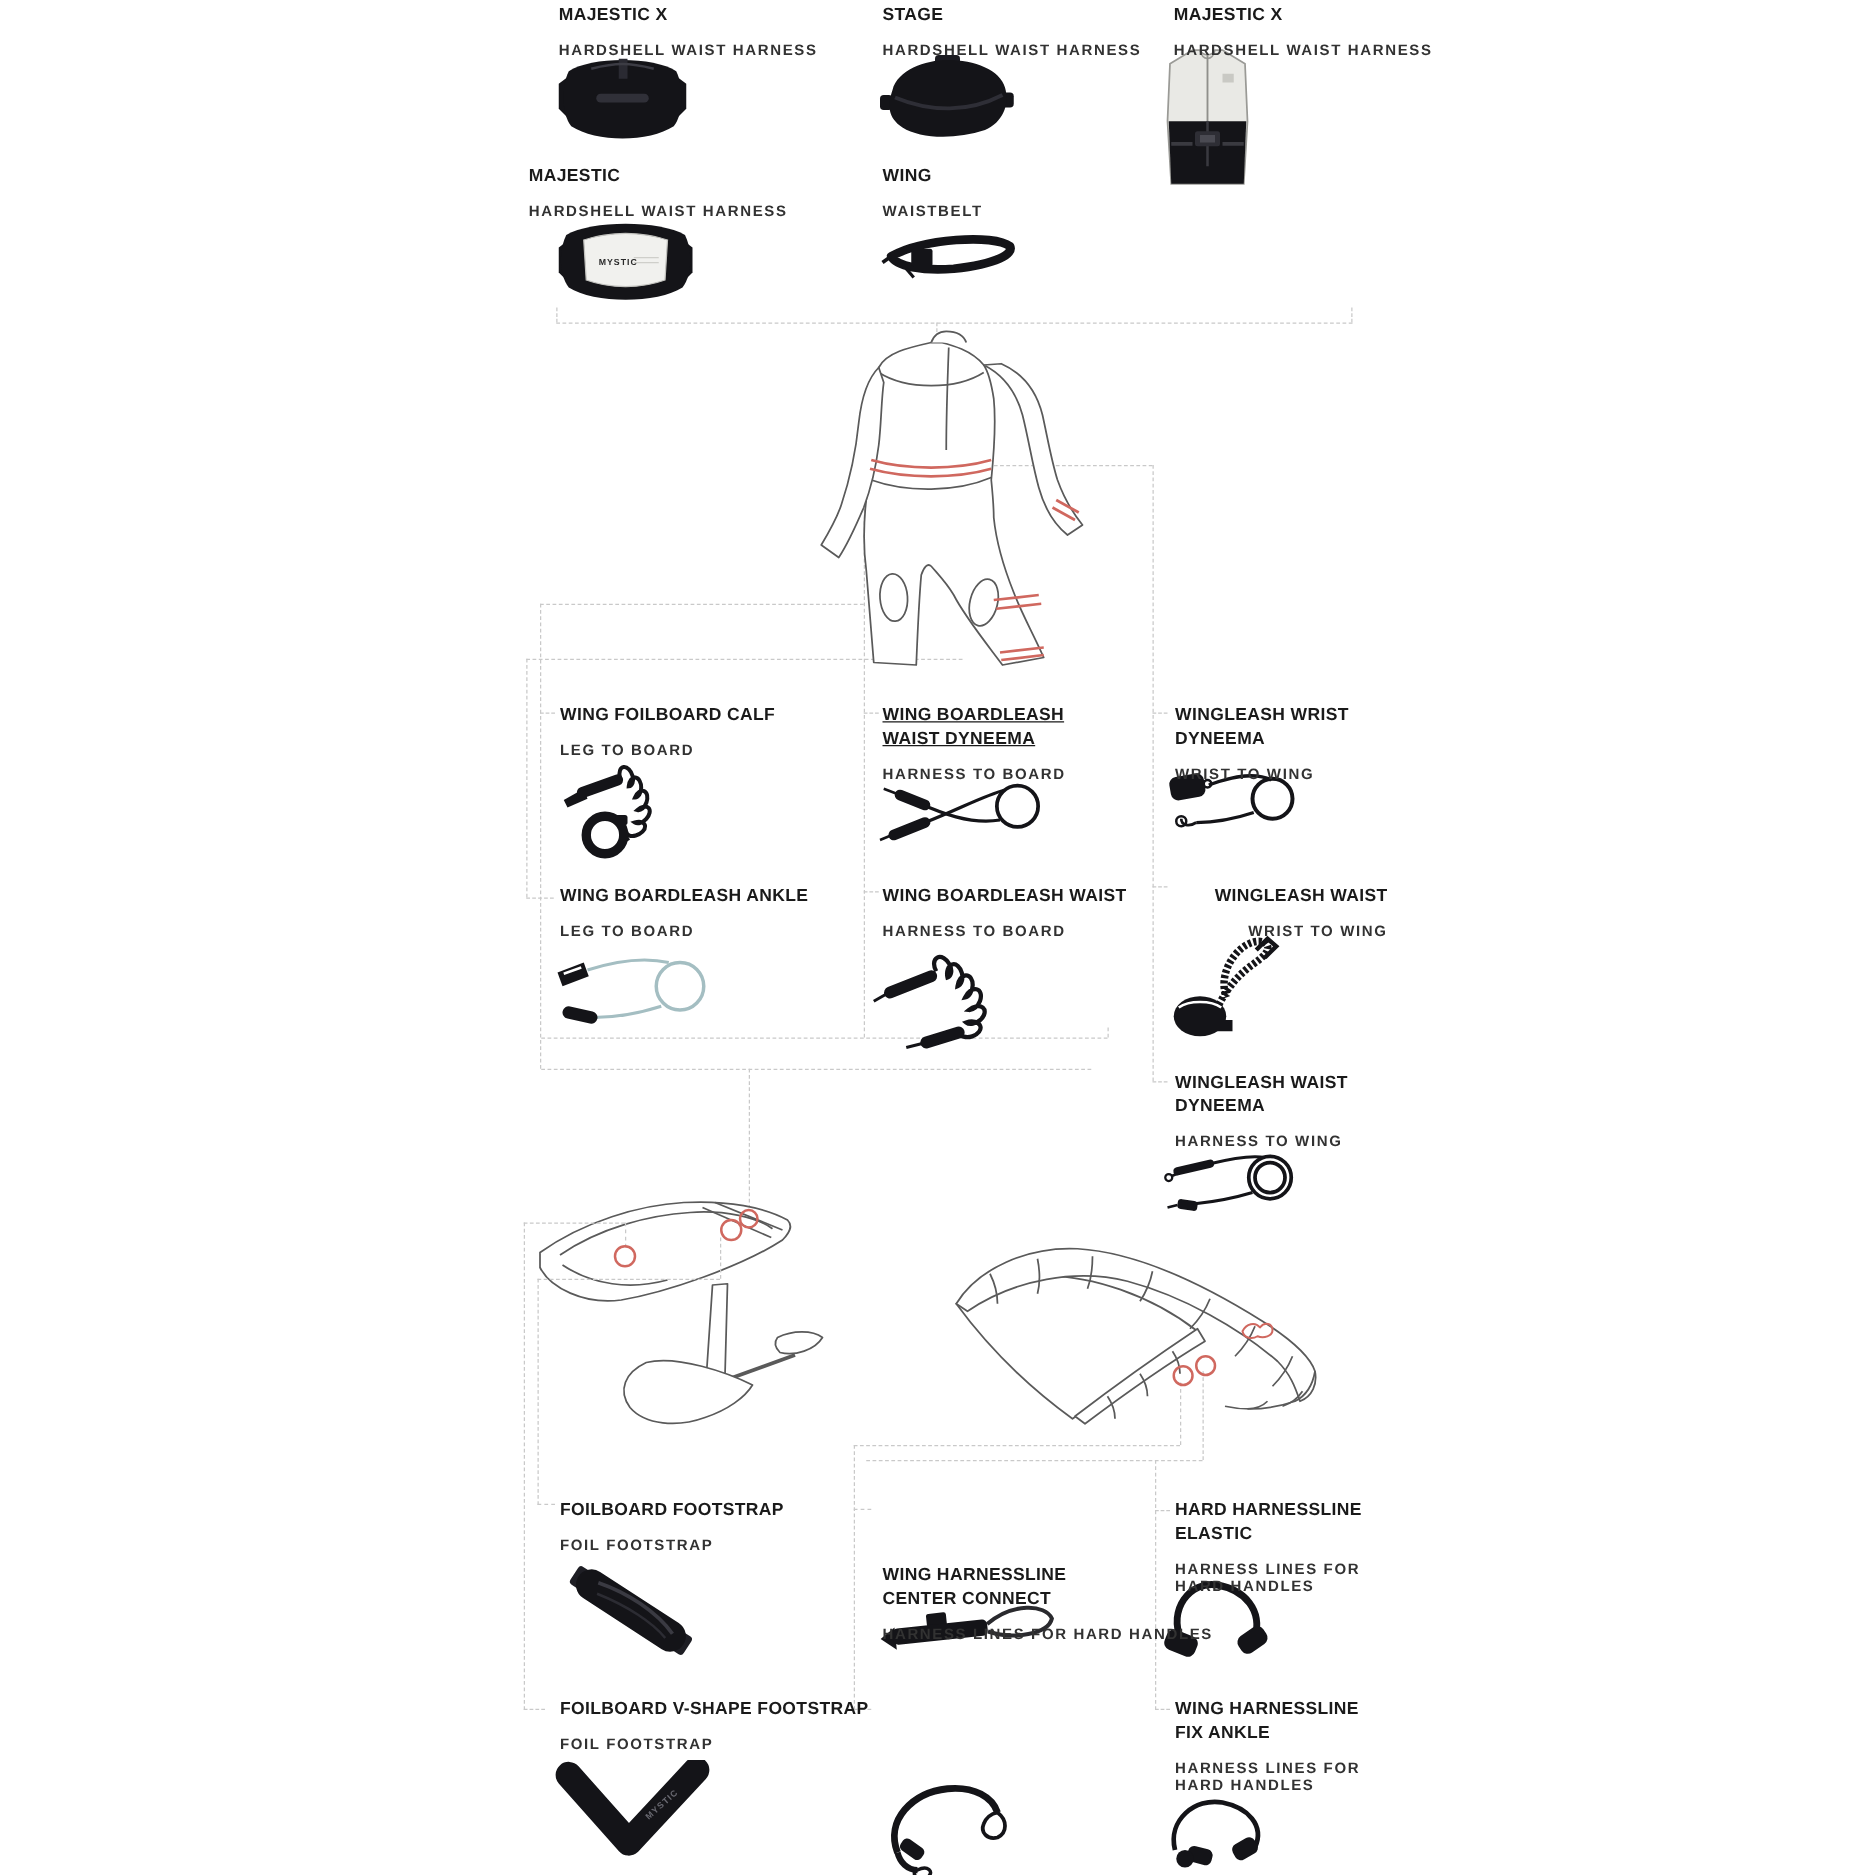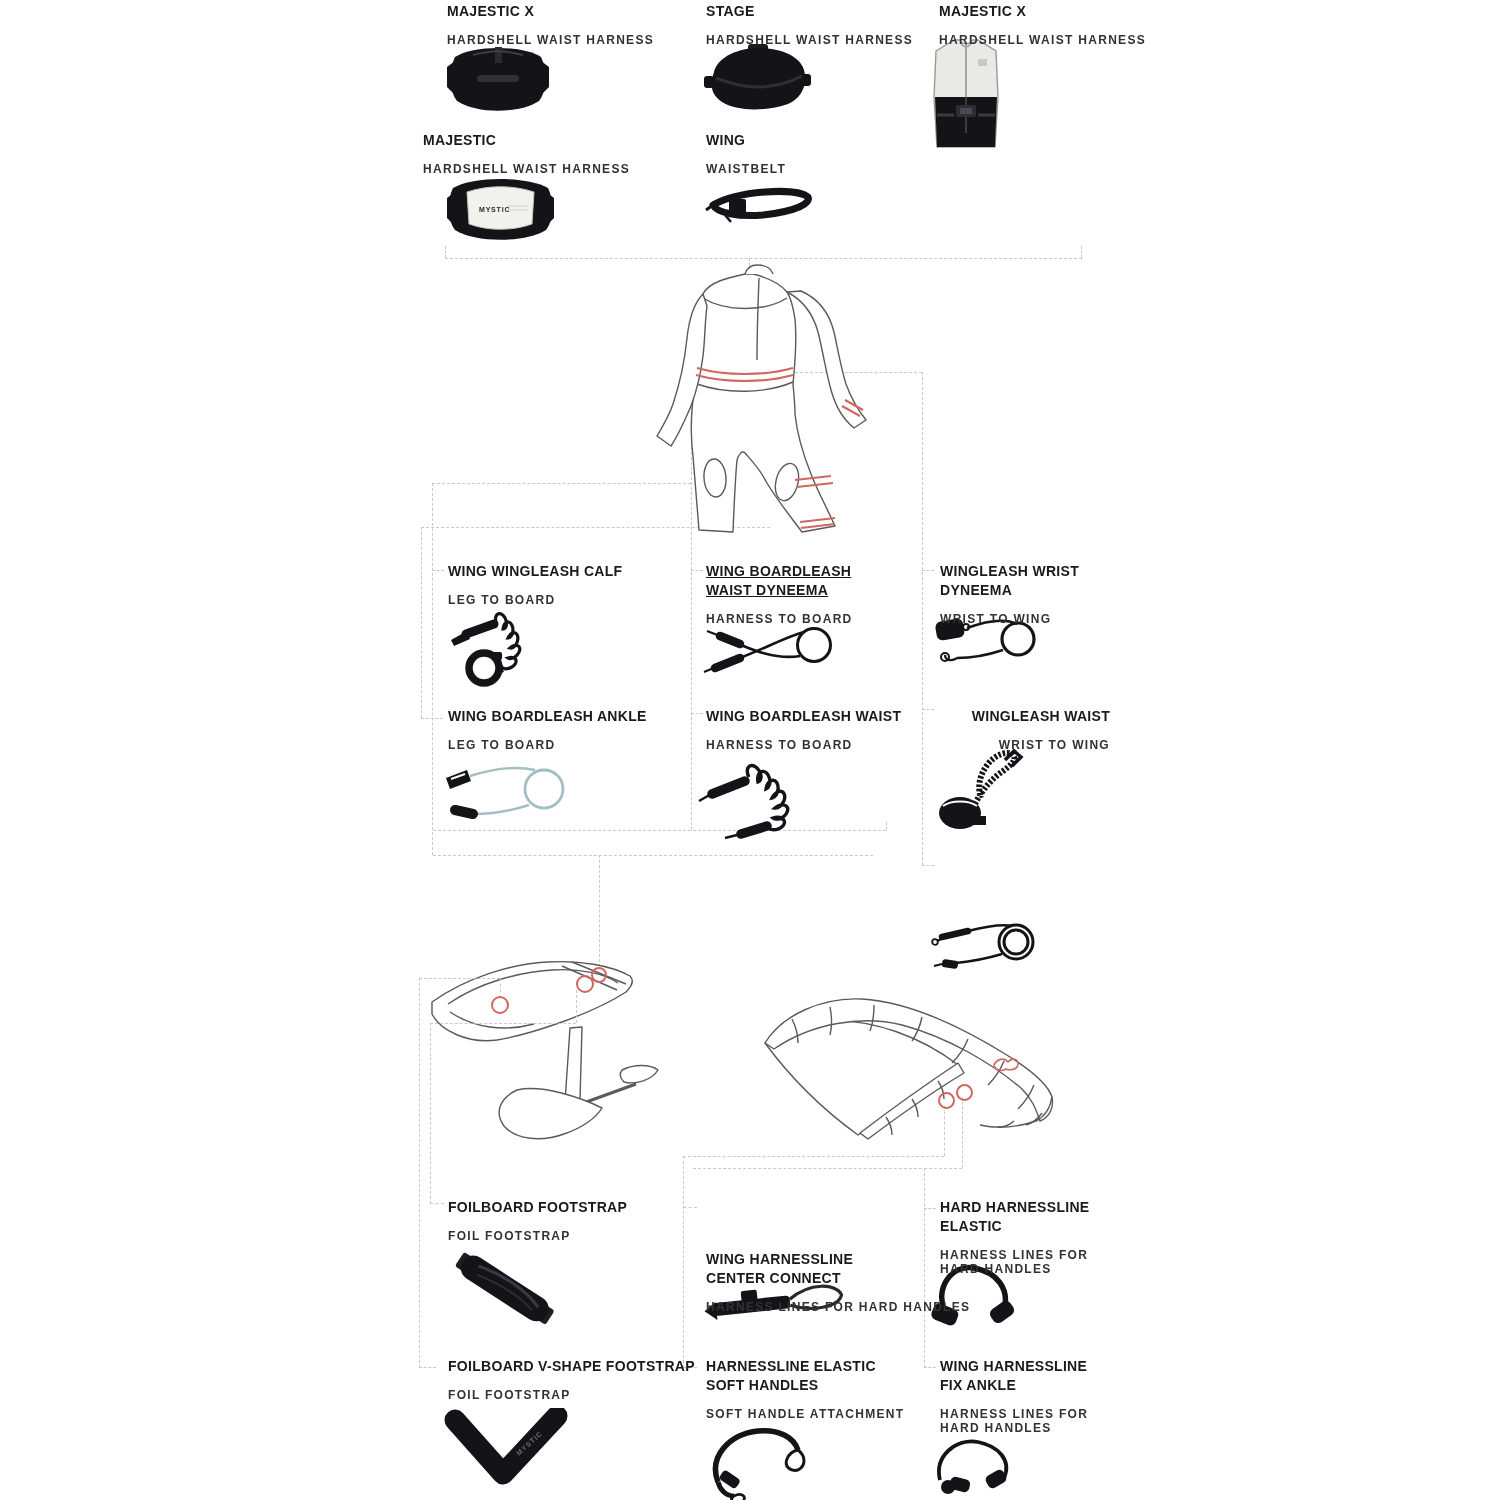--- a/index.html
+++ b/index.html
@@ -340,21 +340,21 @@
   <div class="product" style="left:423px;top:131px;width:210px;">
     <div class="title nowrap">MAJESTIC</div>
     <div class="subtitle nowrap">HARDSHELL WAIST HARNESS</div>
   </div>
   <div class="product" style="left:706px;top:131px;width:210px;">
     <div class="title nowrap">WING</div>
     <div class="subtitle nowrap">WAISTBELT</div>
   </div>
 
   <div class="product" style="left:448px;top:562px;width:215px;">
-    <div class="title">WING WINGLEASH CALF</div>
+    <div class="title">WING FOILBOARD CALF</div>
     <div class="subtitle">LEG TO BOARD</div>
   </div>
   <div class="product" style="left:706px;top:562px;width:230px;">
     <div class="title" style="max-width:165px;text-decoration:underline;">WING BOARDLEASH WAIST DYNEEMA</div>
     <div class="subtitle">HARNESS TO BOARD</div>
   </div>
   <div class="product" style="left:940px;top:562px;width:170px;">
     <div class="title" style="max-width:160px;">WINGLEASH WRIST DYNEEMA</div>
     <div class="subtitle">WRIST TO WING</div>
   </div>
@@ -365,40 +365,40 @@
   </div>
   <div class="product" style="left:706px;top:707px;width:230px;">
     <div class="title">WING BOARDLEASH WAIST</div>
     <div class="subtitle">HARNESS TO BOARD</div>
   </div>
   <div class="product" style="left:940px;top:707px;width:170px;text-align:right;">
     <div class="title">WINGLEASH WAIST</div>
     <div class="subtitle">WRIST TO WING</div>
   </div>
 
+  <div class="product" style="left:940px;top:856px;width:170px;">
+    <div class="title" style="max-width:160px;">WINGLEASH WAIST DYNEEMA</div>
+    <div class="subtitle">HARNESS TO WING</div>
+  </div>
 
   <div class="product" style="left:448px;top:1198px;width:215px;">
     <div class="title">FOILBOARD FOOTSTRAP</div>
     <div class="subtitle">FOIL FOOTSTRAP</div>
   </div>
   <div class="product" style="left:706px;top:1250px;width:250px;">
     <div class="title" style="max-width:165px;">WING HARNESSLINE CENTER CONNECT</div>
     <div class="subtitle nowrap">HARNESS LINES FOR HARD HANDLES</div>
   </div>
   <div class="product" style="left:940px;top:1198px;width:185px;">
     <div class="title" style="max-width:160px;">HARD HARNESSLINE ELASTIC</div>
     <div class="subtitle">HARNESS LINES FOR HARD HANDLES</div>
   </div>
 
   <div class="product" style="left:448px;top:1357px;width:290px;">
     <div class="title nowrap">FOILBOARD V-SHAPE FOOTSTRAP</div>
     <div class="subtitle nowrap">FOIL FOOTSTRAP</div>
   </div>
-  <div class="product" style="left:706px;top:1357px;width:200px;">
-    <div class="title" style="max-width:180px;">HARNESSLINE ELASTIC SOFT HANDLES</div>
-    <div class="subtitle nowrap">SOFT HANDLE ATTACHMENT</div>
-  </div>
   <div class="product" style="left:940px;top:1357px;width:185px;">
     <div class="title" style="max-width:160px;">WING HARNESSLINE FIX ANKLE</div>
     <div class="subtitle">HARNESS LINES FOR HARD HANDLES</div>
   </div>
 
 </div>
 
 </body></html>

